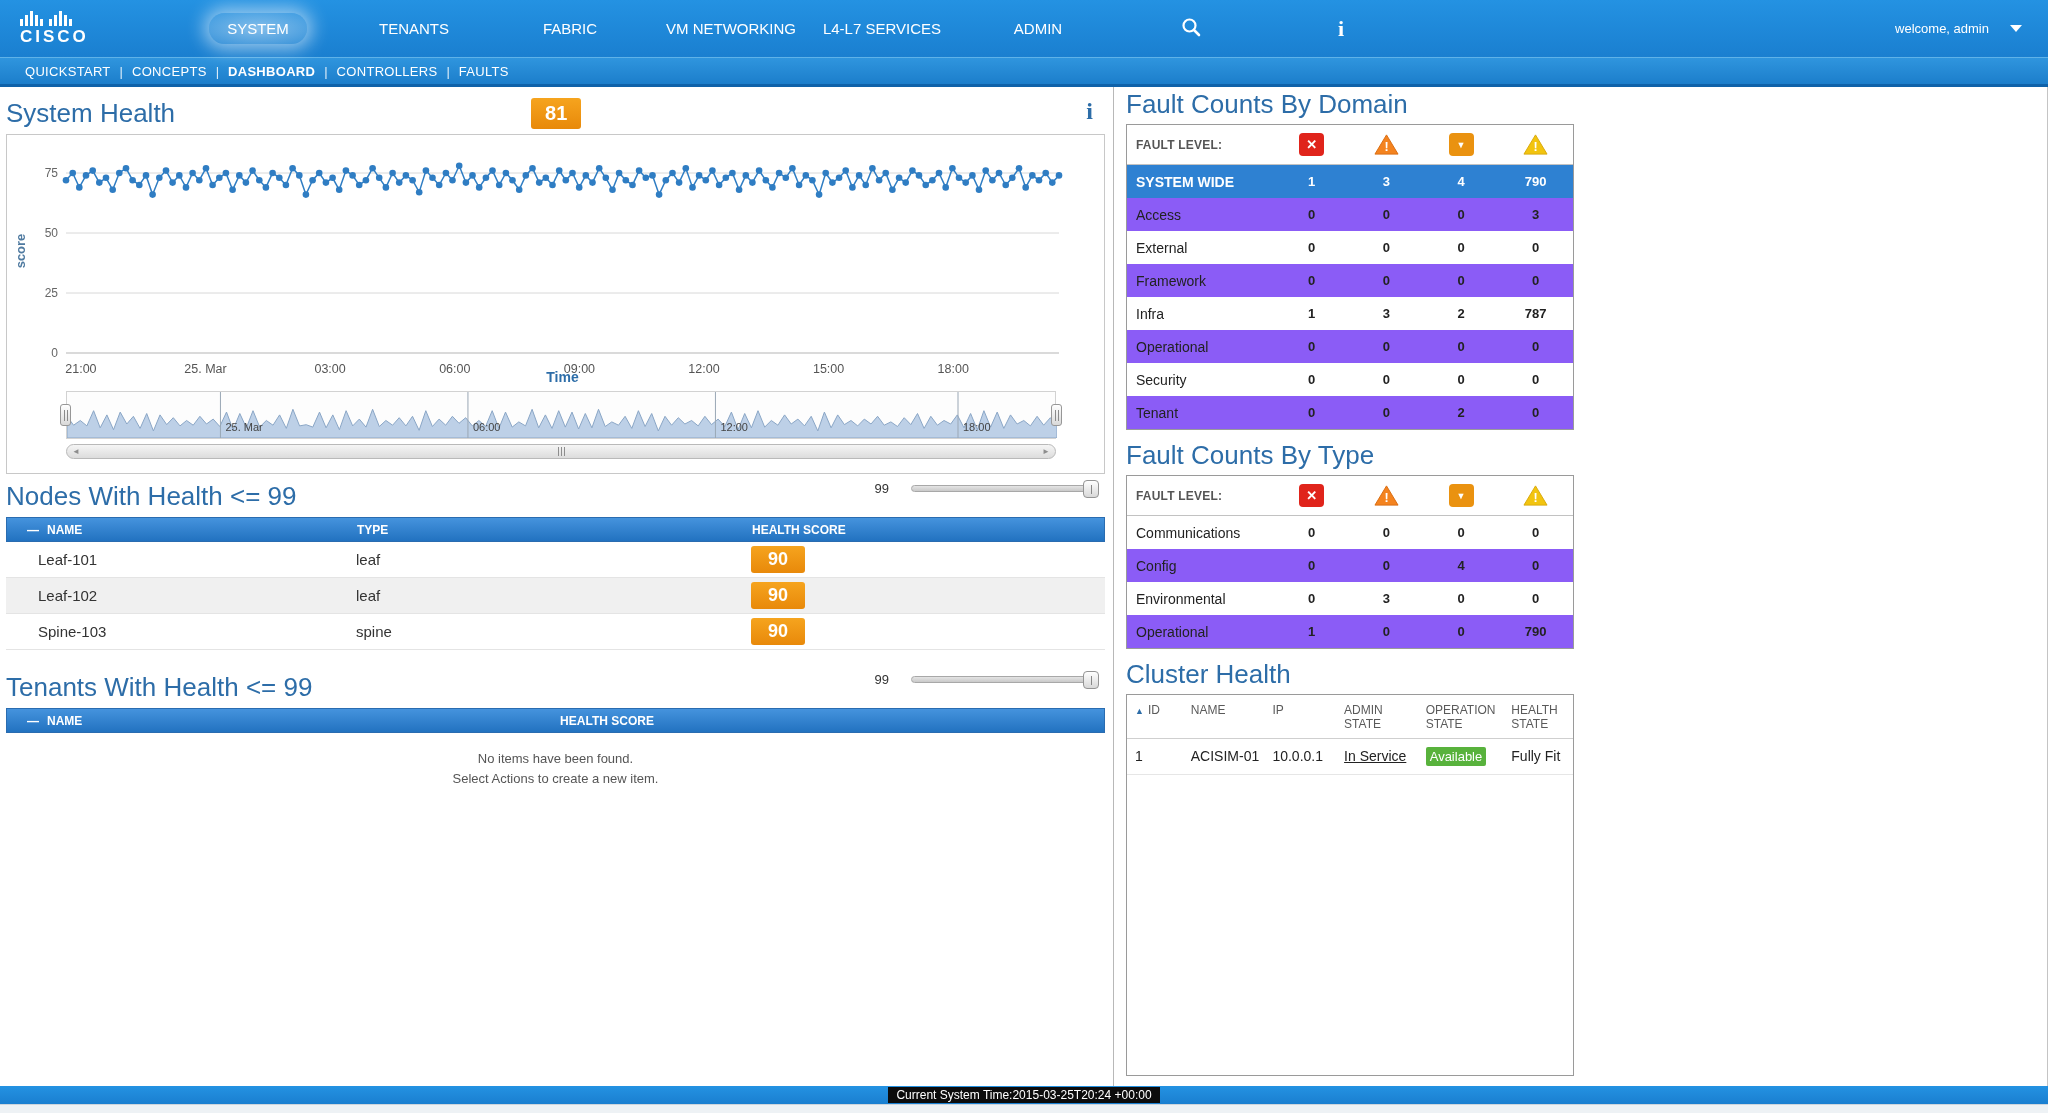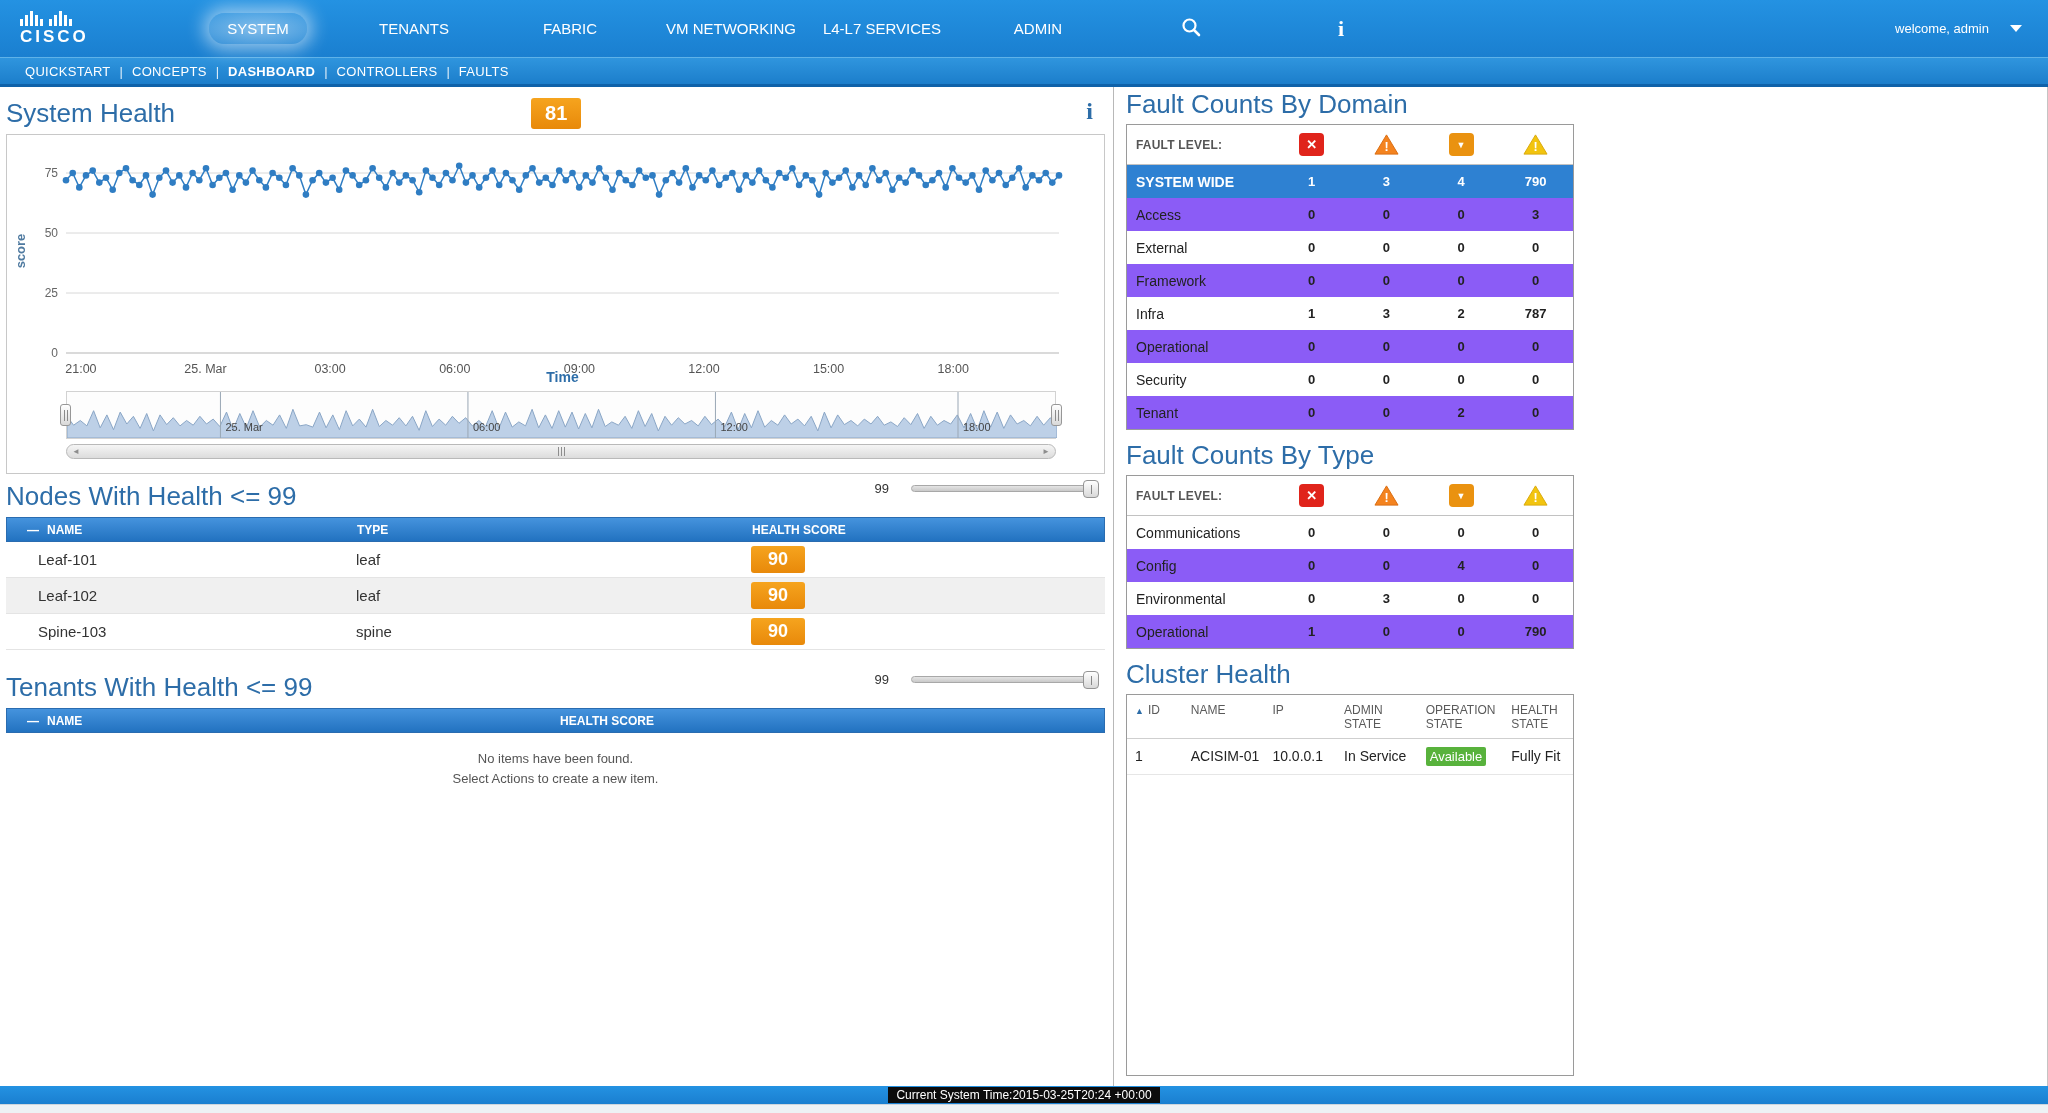--- a/index.html
+++ b/index.html
@@ -574,21 +574,21 @@
           <div class="cl-cell" style="width: 82px;"><span>NAME</span></div>
           <div class="cl-cell" style="width: 72px;"><span>IP</span></div>
           <div class="cl-cell" style="width: 82px;"><span>ADMIN STATE</span></div>
           <div class="cl-cell" style="width: 86px;"><span>OPERATION STATE</span></div>
           <div class="cl-cell" style="width: 70px;"><span>HEALTH STATE</span></div>
         </div>
         <div class="cl-row">
           <div class="cl-cell" style="width: 56px;">1</div>
           <div class="cl-cell" style="width: 82px;">ACISIM-01</div>
           <div class="cl-cell" style="width: 72px;">10.0.0.1</div>
-          <div class="cl-cell" style="width: 82px;">In Service</div>
+          <div class="cl-cell" style="width: 82px; text-decoration: underline;">In Service</div>
           <div class="cl-cell" style="width: 86px;"><span class="green-badge">Available</span></div>
           <div class="cl-cell" style="width: 70px;">Fully Fit</div>
         </div>
       </div>
 
   </div>
 </div>
 
 <div class="footer-bar">
   <span class="footer-chip">Current System Time:2015-03-25T20:24 +00:00</span>

